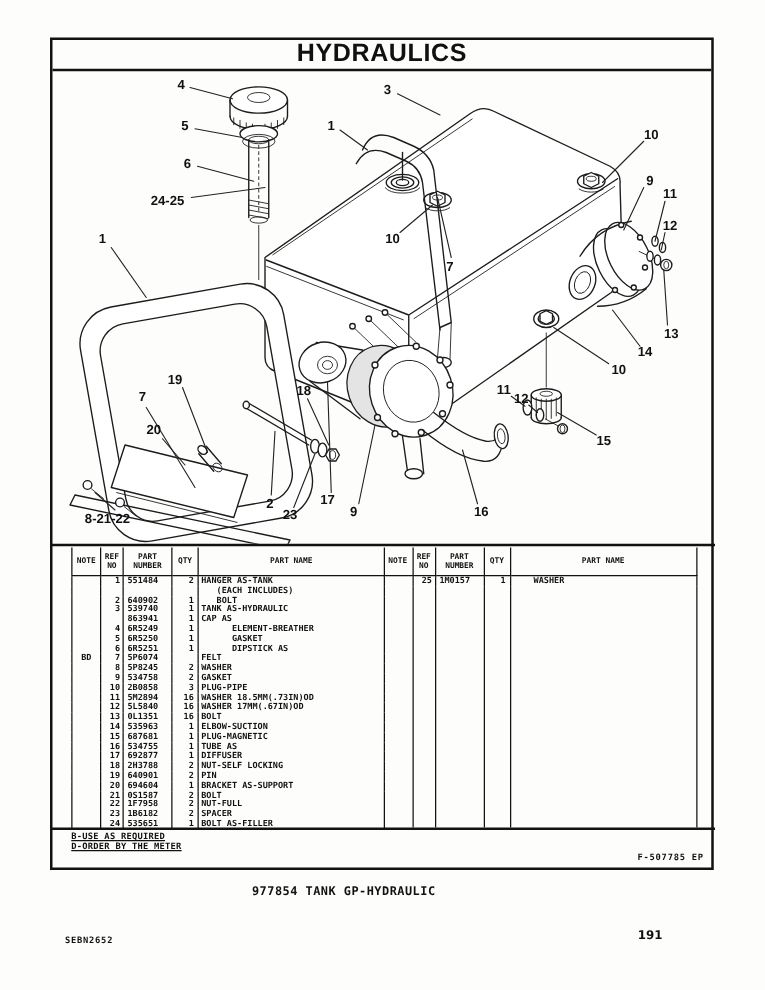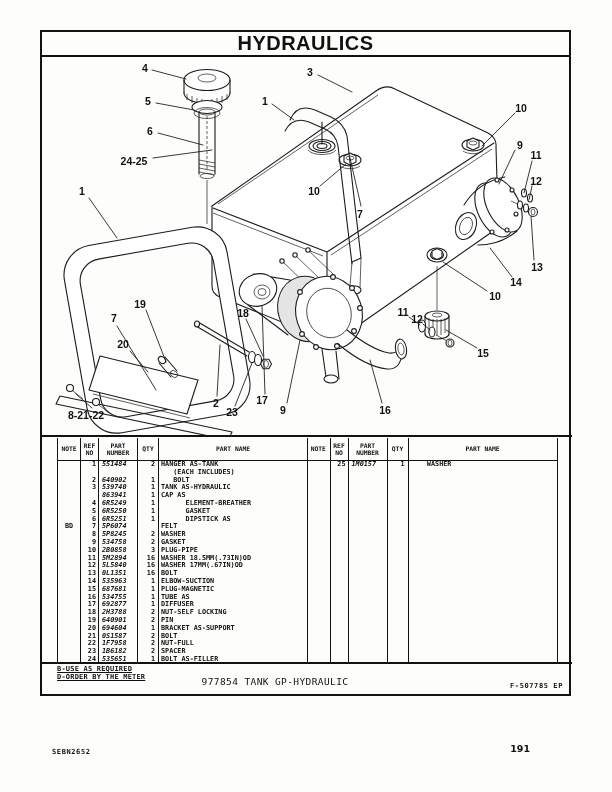--- a/index.html
+++ b/index.html
@@ -21,29 +21,29 @@
   table.pt{position:absolute;top:438px;border-collapse:collapse;table-layout:fixed;width:250px;height:224px;}
   table.pt-left{left:57px;border-left:1.2px solid #121212;}
   table.pt-right{left:307px;}
   .pt th{border-right:1px solid #121212;border-bottom:1.5px solid #121212;
         font-family:"DejaVu Sans Mono",monospace;font-weight:bold;font-size:6.3px;line-height:6.8px;
         padding:2px 0 1px 0;text-align:center;vertical-align:middle;height:19px;}
   .pt td{border-right:1px solid #121212;font-size:6.8px;line-height:7.8px;height:7.8px;
         font-weight:bold;padding:0;vertical-align:top;overflow:hidden;}
   .pt td.c-note{text-align:center;}
   .pt td.c-ref{text-align:right;padding-right:2px;}
-  .pt td.c-part{padding-left:3px;font-style:italic;}
+  .pt td.c-part{padding-left:3px;}
   .pt td.c-qty{text-align:right;padding-right:3px;}
   .pt td.c-name{padding-left:2px;white-space:pre;}
   .pt tr.filler td{height:auto;}
   .notes{position:absolute;left:57px;top:665px;font-size:7px;line-height:8px;font-weight:bold;letter-spacing:.2px;text-decoration:underline;}
   .form-no{position:absolute;left:0;top:682px;width:563px;text-align:right;
         font-size:7px;font-weight:bold;letter-spacing:.6px;}
-  .caption{position:absolute;left:0;top:676px;width:550px;text-align:center;
-        font-size:9.5px;font-weight:normal;letter-spacing:.4px;}
+  .caption{position:absolute;left:0;top:708px;width:550px;text-align:center;
+        font-size:9.5px;font-weight:bold;letter-spacing:.4px;}
   .doc-no{position:absolute;left:52px;top:748px;font-size:7px;font-weight:bold;letter-spacing:.6px;}
   .page-no{position:absolute;left:490px;top:743px;width:40px;text-align:right;
         font-family:"DejaVu Sans",sans-serif;font-weight:bold;font-size:9.5px;}
   svg .ln{fill:none;stroke:#1c1c1c;stroke-width:1.1;stroke-linecap:round;stroke-linejoin:round;}
   svg .wh{fill:#ffffff;stroke:#1c1c1c;stroke-width:1.1;stroke-linejoin:round;}
   svg .thin{fill:none;stroke:#1c1c1c;stroke-width:.7;}
   svg .leader{fill:none;stroke:#222;stroke-width:.9;stroke-linecap:round;}
 </style>
 </head>
 <body>

